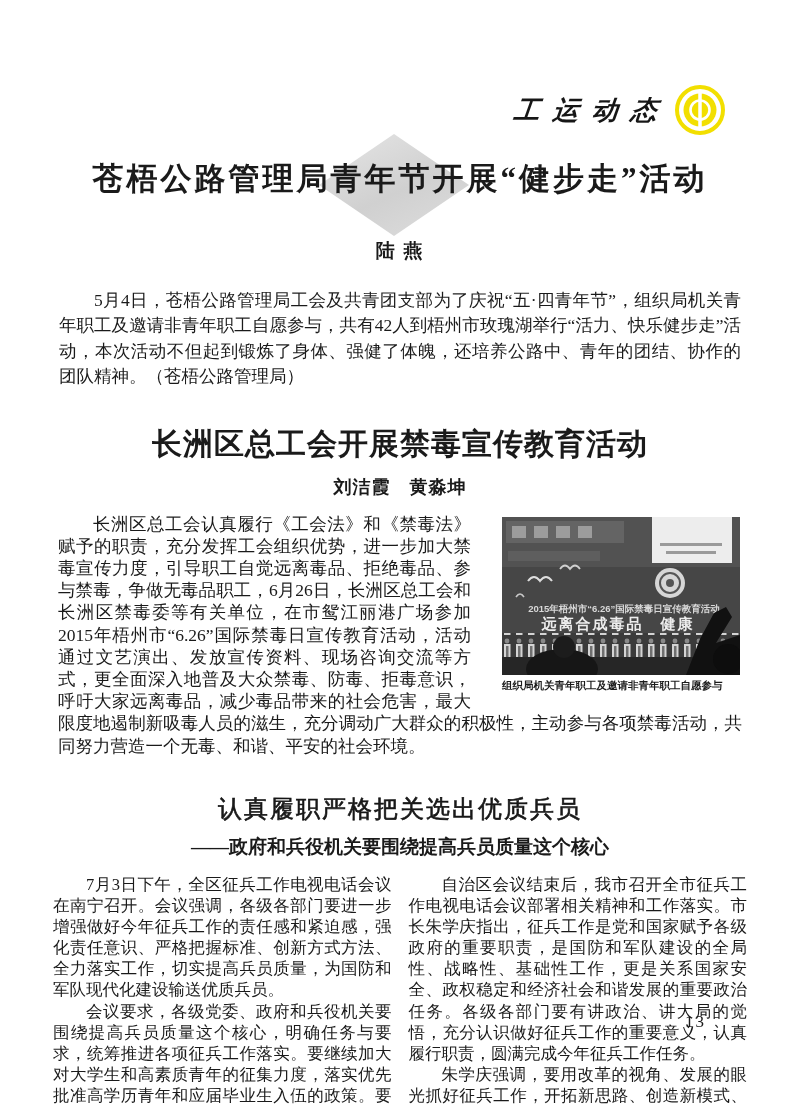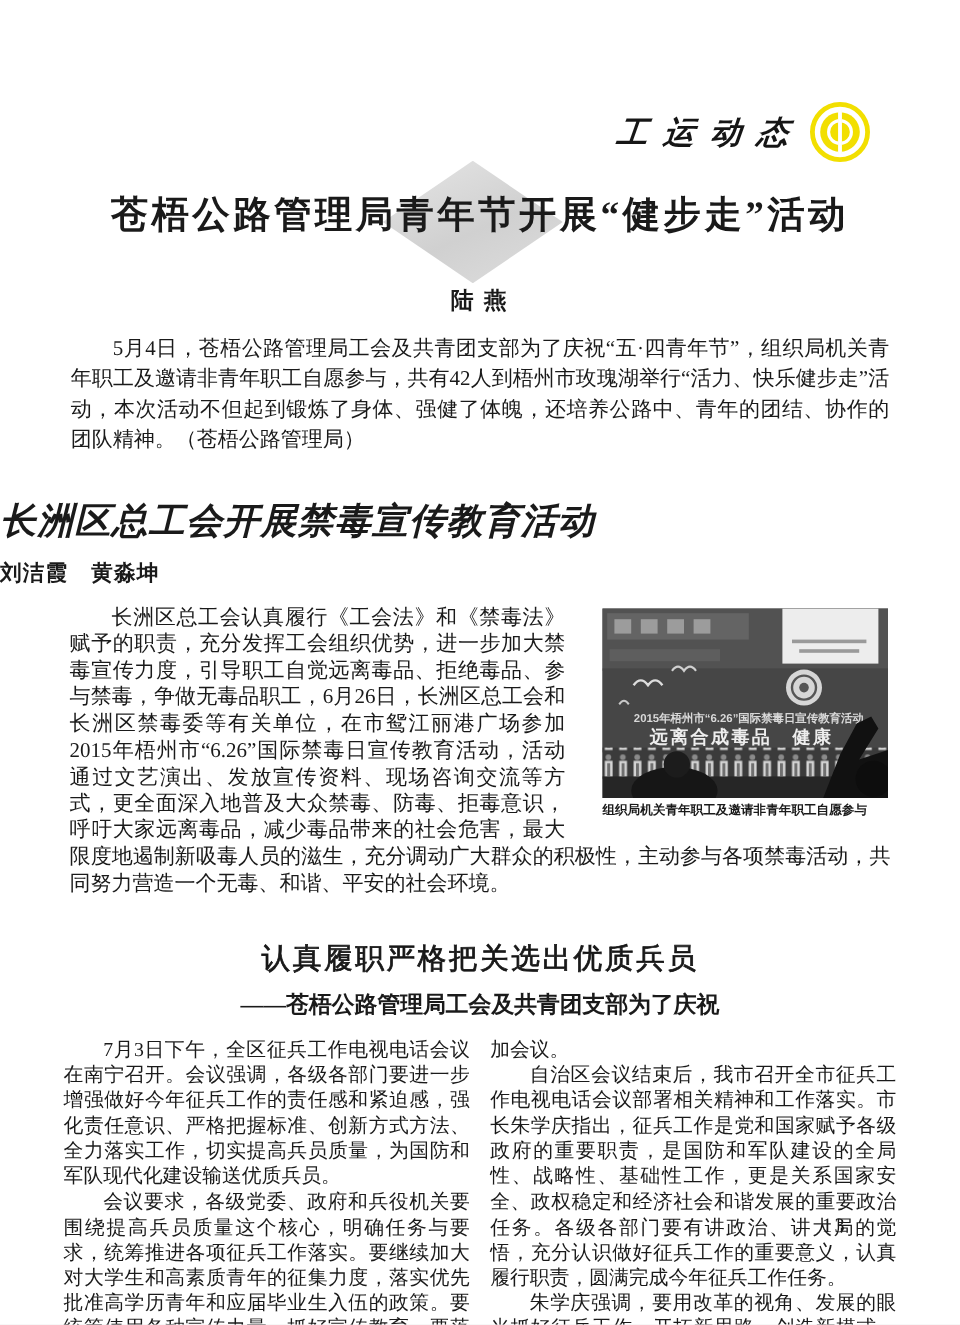--- a/index.html
+++ b/index.html
@@ -13,27 +13,27 @@
   .union-logo{width:52px;height:52px;flex:0 0 auto;}
 
   
   .a1-title-wrap{position:relative;margin:158px auto 0;width:700px;text-align:center;height:64px;}
   .diamond{position:absolute;left:50%;top:-24px;width:150px;height:102px;transform:translateX(-54%);
            background:linear-gradient(155deg,#e6e6e6 0%,#d0d0d0 55%,#dedede 100%);
            clip-path:polygon(50% 0,100% 50%,50% 100%,0 50%);}
   .a1-title{position:relative;z-index:1;margin:0;font-size:31px;font-weight:900;
             letter-spacing:3px;white-space:nowrap;}
   .author{ text-align:center;font-size:19px;font-weight:bold;margin-top:16px;letter-spacing:2px;}
-  .body-p{width:682px;margin:14px auto 0;font-size:17.5px;line-height:1.45;text-align:justify;
+  .body-p{width:682px;margin:24px auto 0;font-size:17.5px;line-height:1.45;text-align:justify;
           text-indent:2em;font-weight:500;}
 
   
-  .a2-title{margin:34px 0 0;text-align:left;font-family:"Liberation Sans","DejaVu Sans",sans-serif;
-            font-size:30px;font-weight:900;letter-spacing:1px;font-style:italic;}
-  .a2-authors{font-size:18px;font-weight:bold;margin-top:10px;letter-spacing:1px;}
+  .a2-title{margin:34px 0 0;text-align:center;font-family:"Liberation Sans","DejaVu Sans",sans-serif;
+            font-size:30px;font-weight:900;letter-spacing:1px;}
+  .a2-authors{text-align:center;font-size:18px;font-weight:bold;margin-top:10px;letter-spacing:1px;}
   .a2-body{width:684px;margin:14px auto 0;font-size:17.5px;line-height:1.27;text-align:justify;font-weight:500;}
   .a2-body p{margin:0;text-indent:2em;}
   .photo-fig{float:right;width:240px;margin:4px 0 2px 31px;}
   .photo-svg{display:block;width:238px;height:158px;background:#777;}
   .photo-cap{font-size:10.5px;font-weight:bold;margin-top:4px;white-space:nowrap;letter-spacing:0px;}
   .clear{clear:both;}
 
   
   .a3-title{margin:36px 0 0;text-align:center;font-family:"Liberation Sans","DejaVu Sans",sans-serif;
             font-size:24px;font-weight:400;letter-spacing:2px;-webkit-text-stroke:0.6px #111;}
@@ -112,29 +112,28 @@
         <polygon points="238,158 184,158 198,122 212,96 224,90 230,100 214,126 238,118" fill="#111111"></polygon>
         <circle cx="226" cy="142" r="15" fill="#0d0d0d"></circle>
       </svg>
       <figcaption class="photo-cap">组织局机关青年职工及邀请非青年职工自愿参与</figcaption>
     </figure>
     <p>长洲区总工会认真履行《工会法》和《禁毒法》赋予的职责，充分发挥工会组织优势，进一步加大禁毒宣传力度，引导职工自觉远离毒品、拒绝毒品、参与禁毒，争做无毒品职工，6月26日，长洲区总工会和长洲区禁毒委等有关单位，在市鸳江丽港广场参加2015年梧州市“6.26”国际禁毒日宣传教育活动，活动通过文艺演出、发放宣传资料、现场咨询交流等方式，更全面深入地普及大众禁毒、防毒、拒毒意识，呼吁大家远离毒品，减少毒品带来的社会危害，最大限度地遏制新吸毒人员的滋生，充分调动广大群众的积极性，主动参与各项禁毒活动，共同努力营造一个无毒、和谐、平安的社会环境。</p>
     <div class="clear"></div>
   </div>
 
   <h2 class="a3-title">认真履职严格把关选出优质兵员</h2>
-  <div class="a3-subtitle">——苍梧公路管理局工会及共青团支部为了庆祝</div>
+  <div class="a3-subtitle">——政府和兵役机关要围绕提高兵员质量这个核心</div>
 
   <div class="columns">
     <div class="col">
       <p>7月3日下午，全区征兵工作电视电话会议在南宁召开。会议强调，各级各部门要进一步增强做好今年征兵工作的责任感和紧迫感，强化责任意识、严格把握标准、创新方式方法、全力落实工作，切实提高兵员质量，为国防和军队现代化建设输送优质兵员。</p>
       <p>会议要求，各级党委、政府和兵役机关要围绕提高兵员质量这个核心，明确任务与要求，统筹推进各项征兵工作落实。要继续加大对大学生和高素质青年的征集力度，落实优先批准高学历青年和应届毕业生入伍的政策。要统筹使用各种宣传力量，抓好宣传教育。要落实执法监督，加强廉政建设，切实做到依法征兵、廉洁征兵。要强化兵员体检、政治考核等关键环节，切实把好新兵质量关口。</p>
 
     </div>
     <div class="col">
-      <p class="no-indent">加会议。</p>
       <p>自治区会议结束后，我市召开全市征兵工作电视电话会议部署相关精神和工作落实。市长朱学庆指出，征兵工作是党和国家赋予各级政府的重要职责，是国防和军队建设的全局性、战略性、基础性工作，更是关系国家安全、政权稳定和经济社会和谐发展的重要政治任务。各级各部门要有讲政治、讲大局的觉悟，充分认识做好征兵工作的重要意义，认真履行职责，圆满完成今年征兵工作任务。</p>
       <p>朱学庆强调，要用改革的视角、发展的眼光抓好征兵工作，开拓新思路、创造新模式、探索新方法。要广泛开展国防教育，大力弘扬爱国奉献精神，努力增强全民国防意识和民族凝聚力，激发适龄青年参军报效祖国的热情，营造全社会关心、支持国防和军队建设的良好氛围。要建立健全大学生征兵协作机制，协作攻关、联合攻关，推动大学生征集工作良性发展。</p>
     </div>
   </div>
 
   <div class="page-number">13</div>
 </div>
 
 </body></html>

